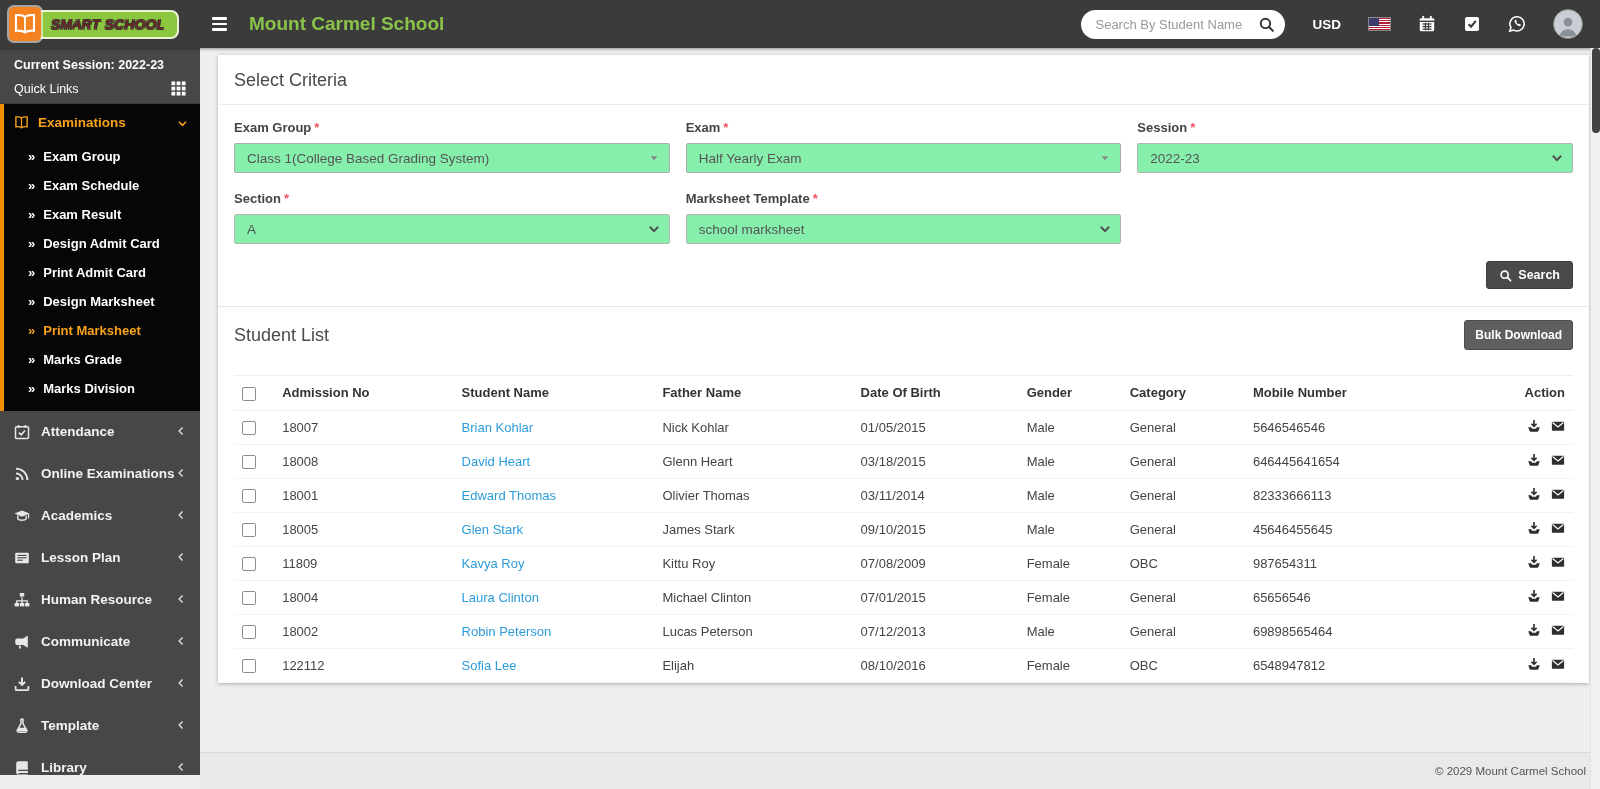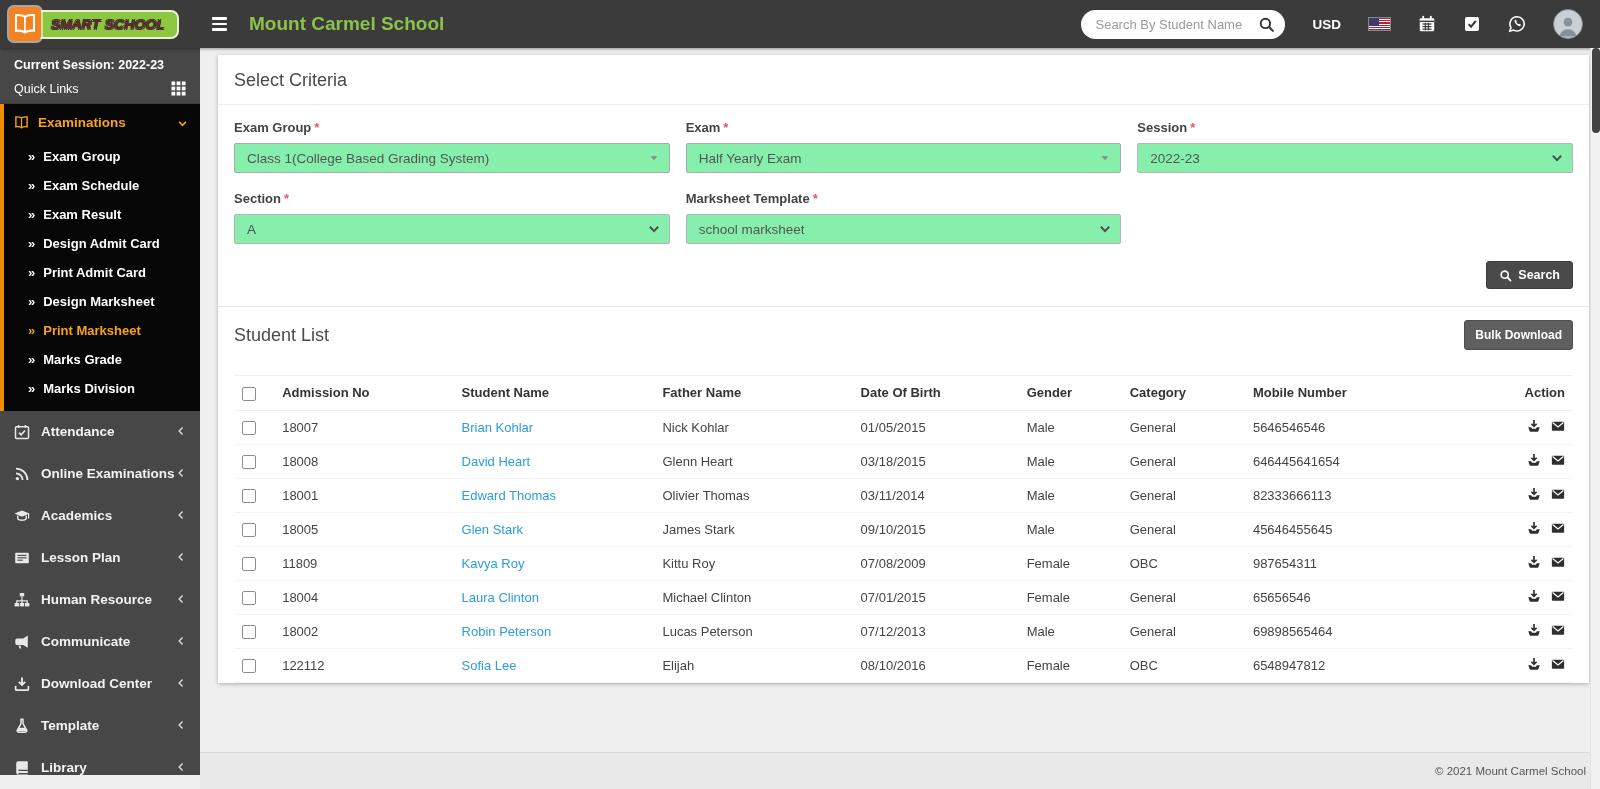--- a/index.html
+++ b/index.html
@@ -571,19 +571,19 @@
                 <span class="aicon"><svg viewBox="0 0 16 16">
                     <rect x="1" y="3" width="14" height="10.4" rx="1" fill="currentColor"></rect>
                     <polyline points="1.8,4 8,9.2 14.2,4" fill="none" stroke="#fff" stroke-width="1.3"></polyline>
                   </svg></span>
               </span></td>
           </tr>
         </tbody>
     </table>
   </div>
   <div class="footer">
-    <span>© 2021 Mount Carmel School</span>
+    <span>© 2029 Mount Carmel School</span>
   </div>
 </div>
 
 <div class="scrollbar">
     <div class="thumb"></div>
   </div>
 
 </body></html>

